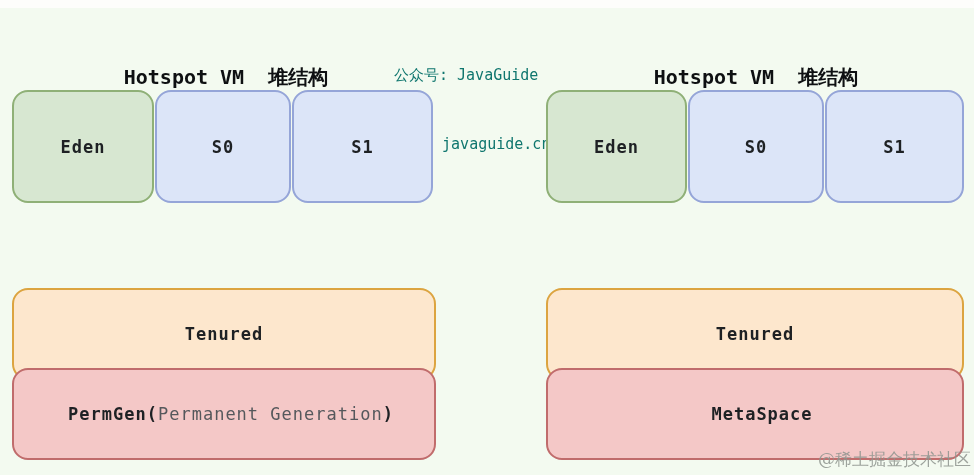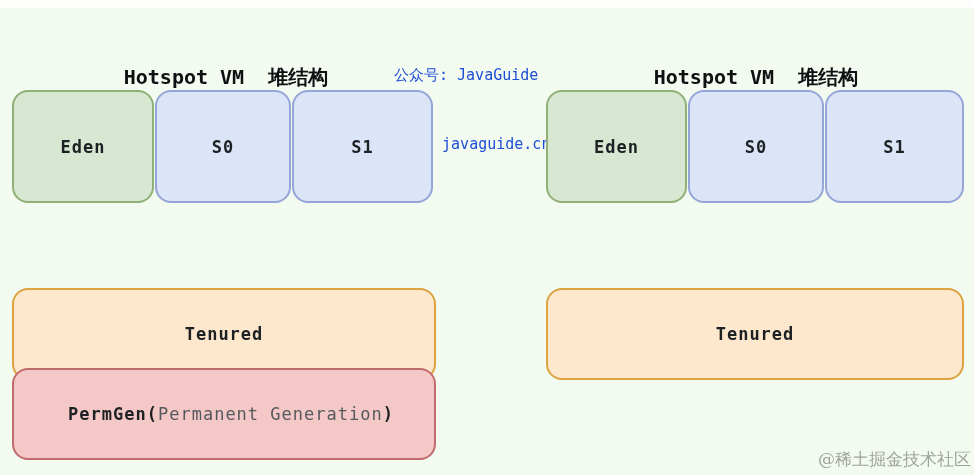--- a/index.html
+++ b/index.html
@@ -26,21 +26,21 @@
     white-space: pre;
   }
   .panel-title.left  { left: 0;   width: 452px; }
   .panel-title.right { left: 538px; width: 436px; }
 
   .wm-center {
     position: absolute;
     left: 394px; top: 18px;
     font-size: 15px;
     line-height: 23px;
-    color: #1d4ed8;
+    color: #0f766e;
     white-space: pre;
   }
   .wm-corner {
     position: absolute;
     right: 3px; bottom: 4px;
     font-size: 17px;
     color: #8f958f;
     opacity: 0.85;
     font-family: "DejaVu Serif", "Liberation Serif", serif;
     white-space: nowrap;
@@ -127,15 +127,18 @@
   <div class="box tenured row2 l-wide">
     <span>Tenured</span>
   </div>
   <div class="box tenured row2 r-wide">
     <span>Tenured</span>
   </div>
 
   <div class="box perm row3 l-wide">
     <span><span>PermGen(</span><span class="perm-sub">Permanent Generation</span><span>)</span></span>
   </div>
+  <div class="box perm row3 r-wide">
+    <span><span>MetaSpace</span><span class="perm-sub"></span><span></span></span>
+  </div>
 
   <div class="wm-corner">@稀土掘金技术社区</div>
 </div>
 
 </body></html>

